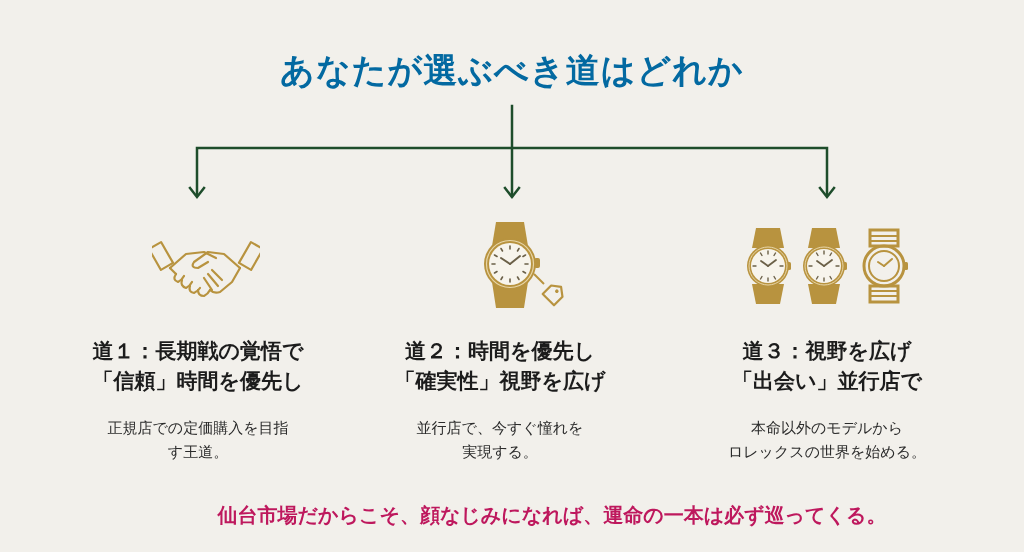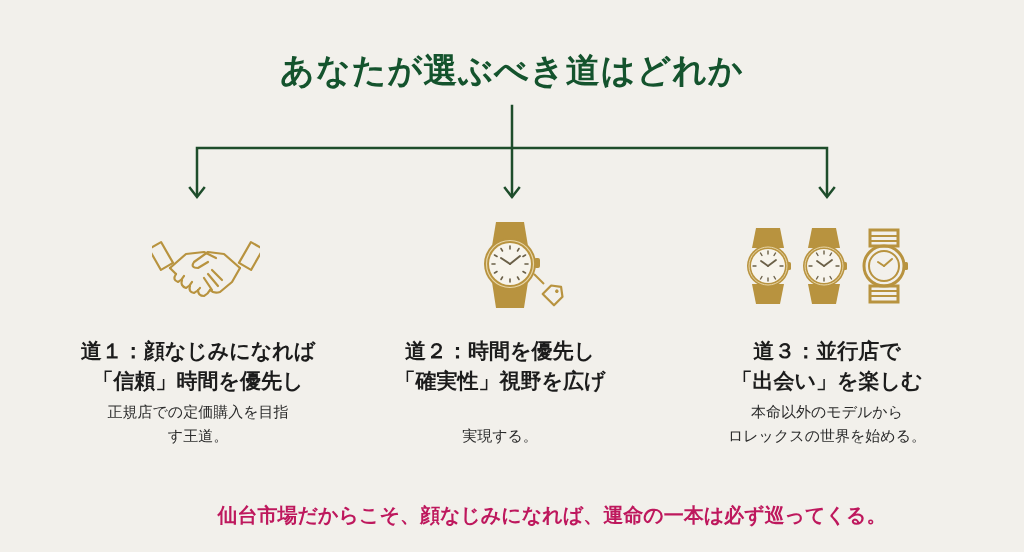--- a/index.html
+++ b/index.html
@@ -8,32 +8,32 @@
     background:#f2f0eb;
     font-family:"DejaVu Sans", "Liberation Sans", sans-serif;
     color:#1a1a1a;
     position:relative;
   }
   .title {
     position:absolute; left:0; top:48px; width:1024px;
     text-align:center;
     font-family:"DejaVu Serif", "Liberation Serif", serif;
     font-weight:bold; font-size:34px; letter-spacing:1px;
-    color:#14532d;
+    color:#0369a1;
   }
   .connector { position:absolute; left:0; top:0; }
   .icon { position:absolute; }
   .col {
     position:absolute; top:336px; width:300px; text-align:center;
   }
   .col h2 {
     margin:0; font-size:21px; font-weight:bold; line-height:30px; color:#1c1c1c;
   }
   .col p {
-    margin:4px 0 0 0; font-size:15px; line-height:24px; color:#2b2b2b;
+    margin:20px 0 0 0; font-size:15px; line-height:24px; color:#2b2b2b;
   }
   .footer {
     position:absolute; left:0; top:502px; width:1024px; text-align:center;
     font-size:20px; font-weight:bold; color:#be185d;margin-left:40px;
   }
 </style>
 </head>
 <body>
 
 <div class="title">あなたが選ぶべき道はどれか</div>
@@ -130,44 +130,44 @@
   </g>
   <rect x="158" y="36" width="4" height="8" rx="1.5" fill="#b8933f"></rect>
   <g stroke="#b8933f" stroke-width="2" stroke-linecap="round">
     <line x1="138" y1="40" x2="132" y2="36"></line>
     <line x1="138" y1="40" x2="146" y2="33"></line>
   </g>
 </svg>
 
 <div class="col" style="left:48px">
   <h2>
-    <span>道１：顔なじみになれば</span><br>
+    <span>道１：長期戦の覚悟で</span><br>
     <span>「信頼」時間を優先し</span>
   </h2>
   <p>
     <span>正規店での定価購入を目指</span><br>
     <span>す王道。</span>
   </p>
 </div>
 
 <div class="col" style="left:350px">
   <h2>
     <span>道２：時間を優先し</span><br>
     <span>「確実性」視野を広げ</span>
   </h2>
   <p>
-    <br>
+    <span>並行店で、今すぐ憧れを</span><br>
     <span>実現する。</span>
   </p>
 </div>
 
 <div class="col" style="left:677px">
   <h2>
-    <span>道３：並行店で</span><br>
-    <span>「出会い」を楽しむ</span>
+    <span>道３：視野を広げ</span><br>
+    <span>「出会い」並行店で</span>
   </h2>
   <p>
     <span>本命以外のモデルから</span><br>
     <span>ロレックスの世界を始める。</span>
   </p>
 </div>
 
 <div class="footer">仙台市場だからこそ、顔なじみになれば、運命の一本は必ず巡ってくる。</div>
 
 </body></html>

